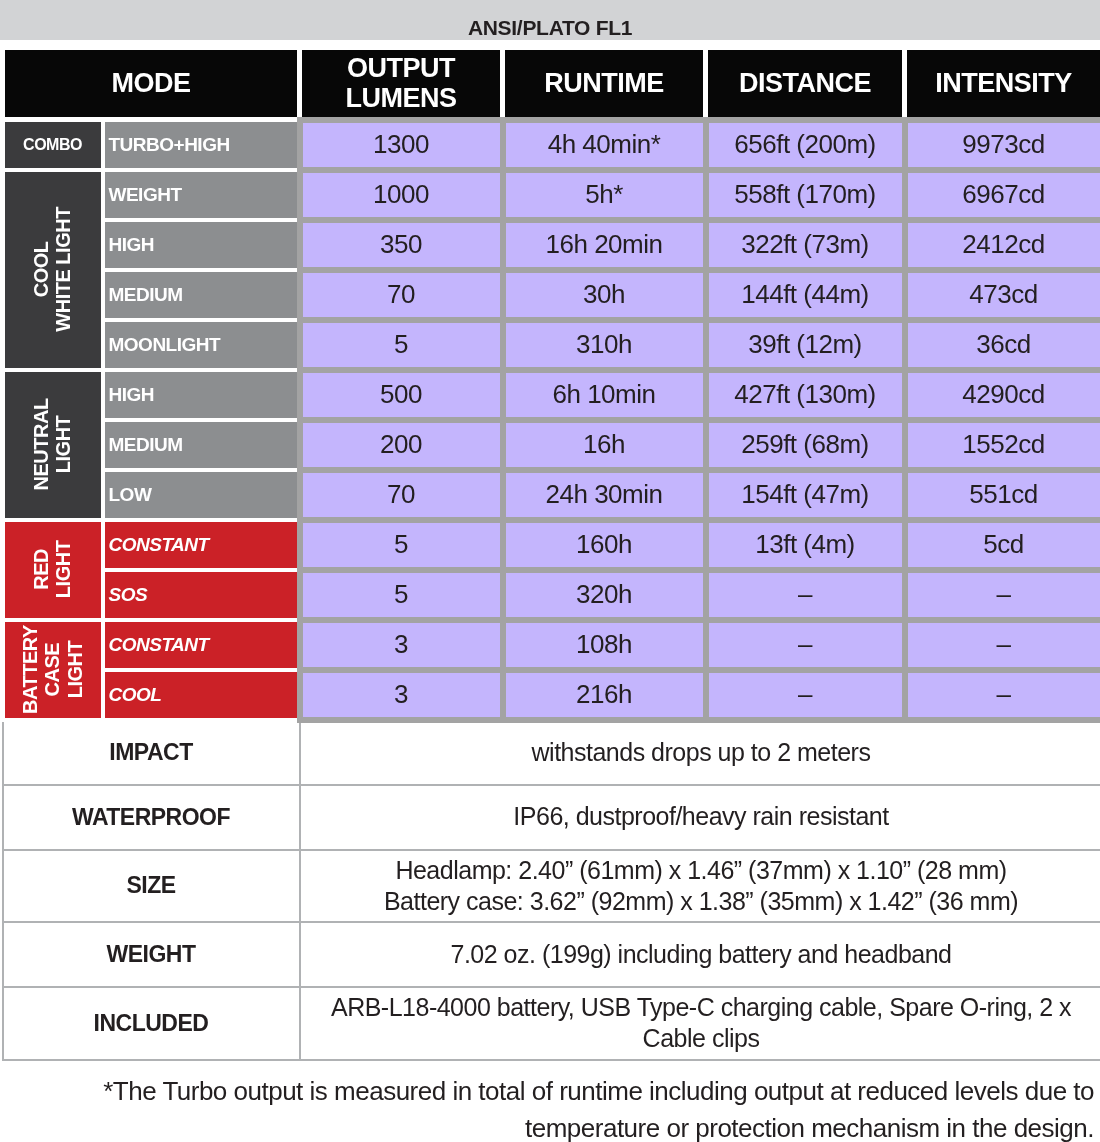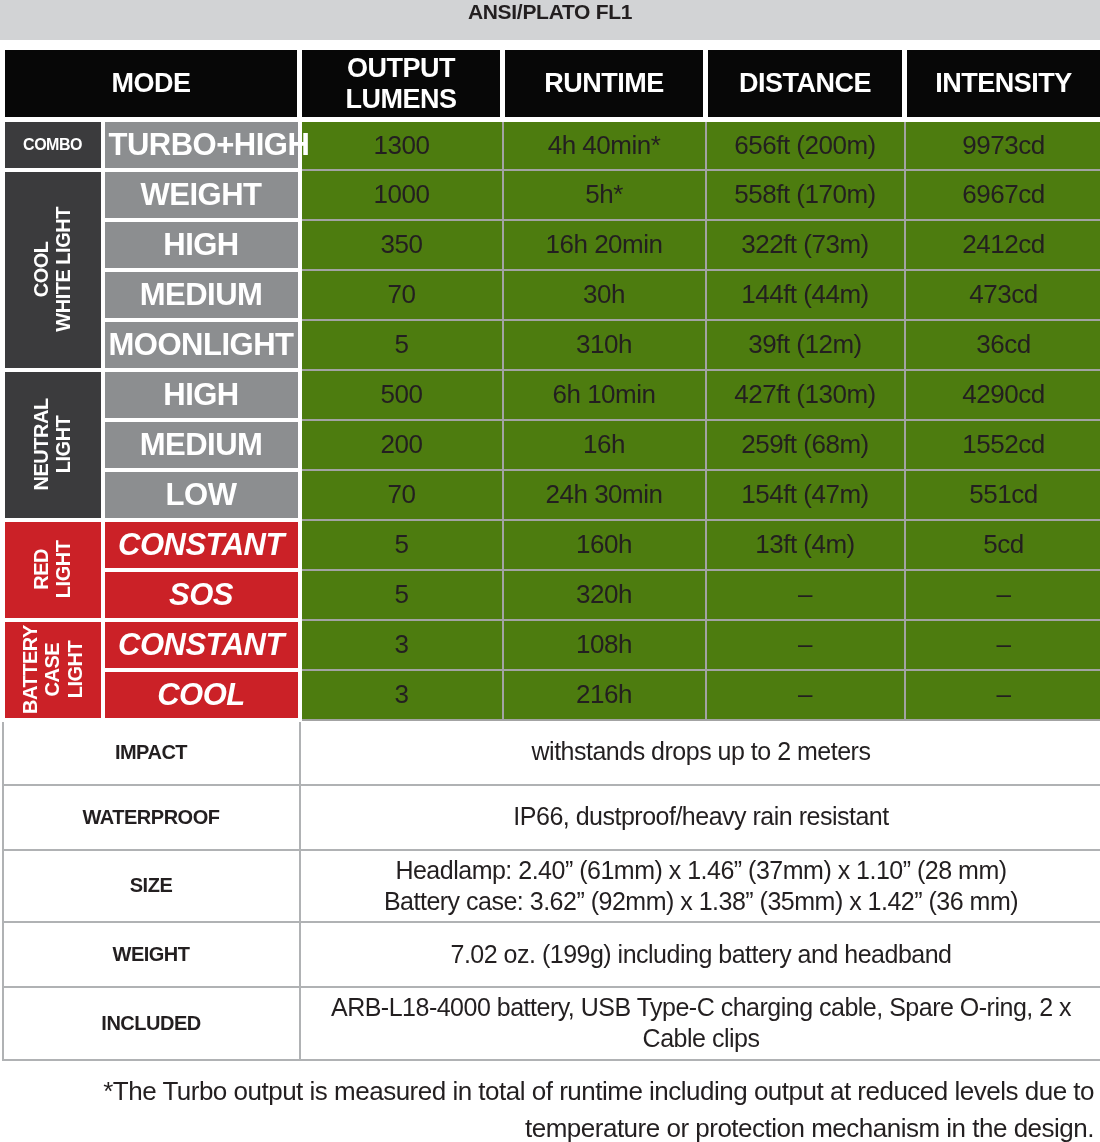--- a/index.html
+++ b/index.html
@@ -9,21 +9,21 @@
     width: 1100px;
     font-family: "Liberation Sans", "DejaVu Sans", sans-serif;
     color: #231f20;
   }
   .sheet { width: 1100px; }
 
   
   .title-bar {
     width: 1100px; height: 40px;
     background: #d2d3d5;
-    display: flex; align-items: flex-start; justify-content: center;
+    display: flex; align-items: flex-end; justify-content: center;
     font-size: 21px; font-weight: bold;
     letter-spacing: -0.3px;
     margin-bottom: 5px;
   }
 
   table.spec-table {
     width: 1100px;
     border-collapse: collapse;
     table-layout: fixed;
   }
@@ -65,43 +65,43 @@
     white-space: nowrap;
     font-size: 20px; font-weight: bold;
     line-height: 1.12;
     letter-spacing: -0.5px;
   }
 
   
   td.mode {
     border: 4px solid #ffffff;
     color: #ffffff;
-    font-size: 31px; font-weight: bold;
-    letter-spacing: -0.5px;
-    text-align: center; vertical-align: middle;
+    font-size: 19px; font-weight: bold;
+    letter-spacing: -0.5px;
+    vertical-align: middle;
     padding: 0 4px;
   }
   td.mode.dark { background: #8c8e90; }
   td.mode.red  { background: #cb2127; font-style: italic; }
 
   
   td.data {
-    background: #4d7c0f;
-    border: 2px solid #a3a3a3;
+    background: #c4b5fd;
+    border: 6px solid #a3a3a3;
     font-size: 26px;
     letter-spacing: -0.5px;
     text-align: center; vertical-align: middle;
     padding: 0 4px;
   }
 
   
   tr.spec-row { height: 65px; }
   td.spec-label {
     border: 2px solid #b0b2b4;
-    font-size: 20px; font-weight: bold;
+    font-size: 23px; font-weight: bold;
     letter-spacing: -0.5px;
     text-align: center; vertical-align: middle;
     background: #ffffff;
   }
   td.spec-value {
     border: 2px solid #b0b2b4;
     font-size: 25px;
     letter-spacing: -0.5px;
     text-align: center; vertical-align: middle;
     background: #ffffff;

